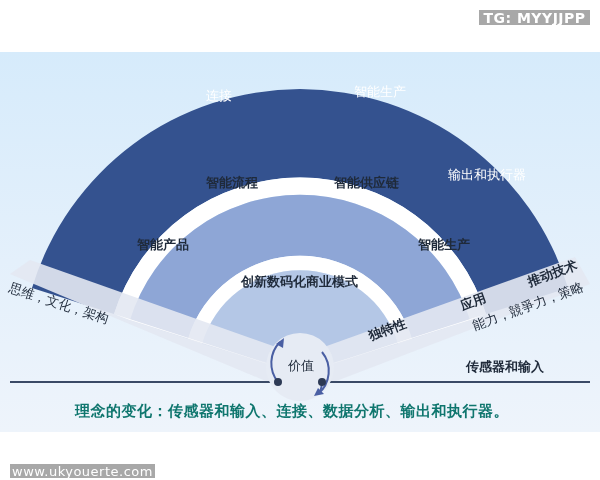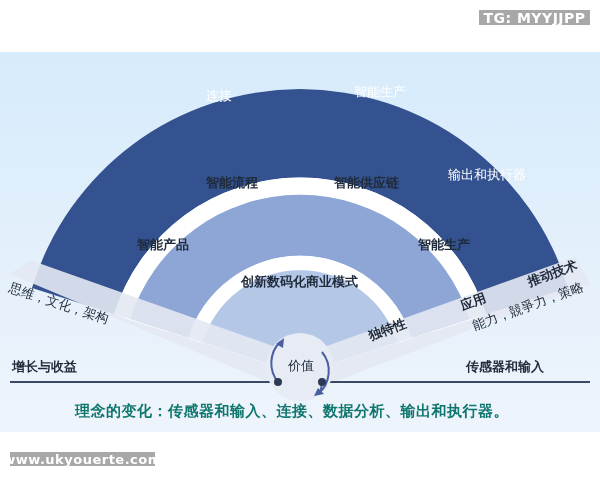--- a/index.html
+++ b/index.html
@@ -3,21 +3,21 @@
 <meta charset="utf-8">
 <style>
   html, body { margin:0; padding:0; }
   body { width:600px; height:480px; background:#ffffff; position:relative; overflow:hidden;
          font-family: "DejaVu Sans", "Liberation Sans", sans-serif; }
   .stage { position:absolute; left:0; top:52px; width:600px; height:380px;
            background: linear-gradient(180deg, #d6ebfb 0%, #e4f0fb 55%, #eef4fb 100%); overflow:hidden; }
   .watermark { position:absolute; background:#a8a8a8; color:#ffffff; font-size:13px; font-weight:bold;
                display:flex; align-items:center; justify-content:center; letter-spacing:0.5px; }
   .wm-top { left:479px; top:10px; width:111px; height:15px; font-size:14px; }
-  .wm-bottom { left:10px; top:452px; width:145px; height:14px; font-weight:bold; font-size:13px; }
+  .wm-bottom { left:10px; top:464px; width:145px; height:14px; font-weight:normal; font-size:13px; }
   svg.fan { position:absolute; left:0; top:0; }
   .lbl { position:absolute; white-space:nowrap; font-size:13px; }
   .lbl.white { color:#ffffff; }
   .lbl.dark { color:#1f2a3a; font-weight:bold; }
   .lbl.reg { color:#1f2a3a; }
   .caption { position:absolute; left:75px; top:402px; font-size:15px; color:#0f766e; font-weight:bold; letter-spacing:0.5px; }
 </style>
 </head>
 <body>
 
@@ -67,20 +67,19 @@
 
   <div class="lbl reg" style="left:12px; top:227px; transform:rotate(18deg); transform-origin:left top;">思维，文化，架构</div>
   <div class="lbl reg" style="left:470px; top:266px; transform:rotate(-20deg); transform-origin:left top;">能力，競爭力，策略</div>
 
   <div class="lbl dark" style="left:366px; top:276px; transform:rotate(-20deg); transform-origin:left top;">独特性</div>
   <div class="lbl dark" style="left:458px; top:246px; transform:rotate(-20deg); transform-origin:left top;">应用</div>
   <div class="lbl dark" style="left:525px; top:222px; transform:rotate(-20deg); transform-origin:left top;">推动技术</div>
 
   <div class="lbl reg" style="left:288px; top:305px;">价值</div>
 
-  <div class="lbl dark" style="left:12px; top:306px;">增长与收益</div>
   <div class="lbl reg" style="left:466px; top:306px; font-weight:bold;">传感器和输入</div>
 </div>
 
 <div class="caption">理念的变化：传感器和输入、连接、数据分析、输出和执行器。</div>
 
 <div class="watermark wm-top">TG: MYYJJPP</div>
 <div class="watermark wm-bottom">www.ukyouerte.com</div>
 
 </body></html>

